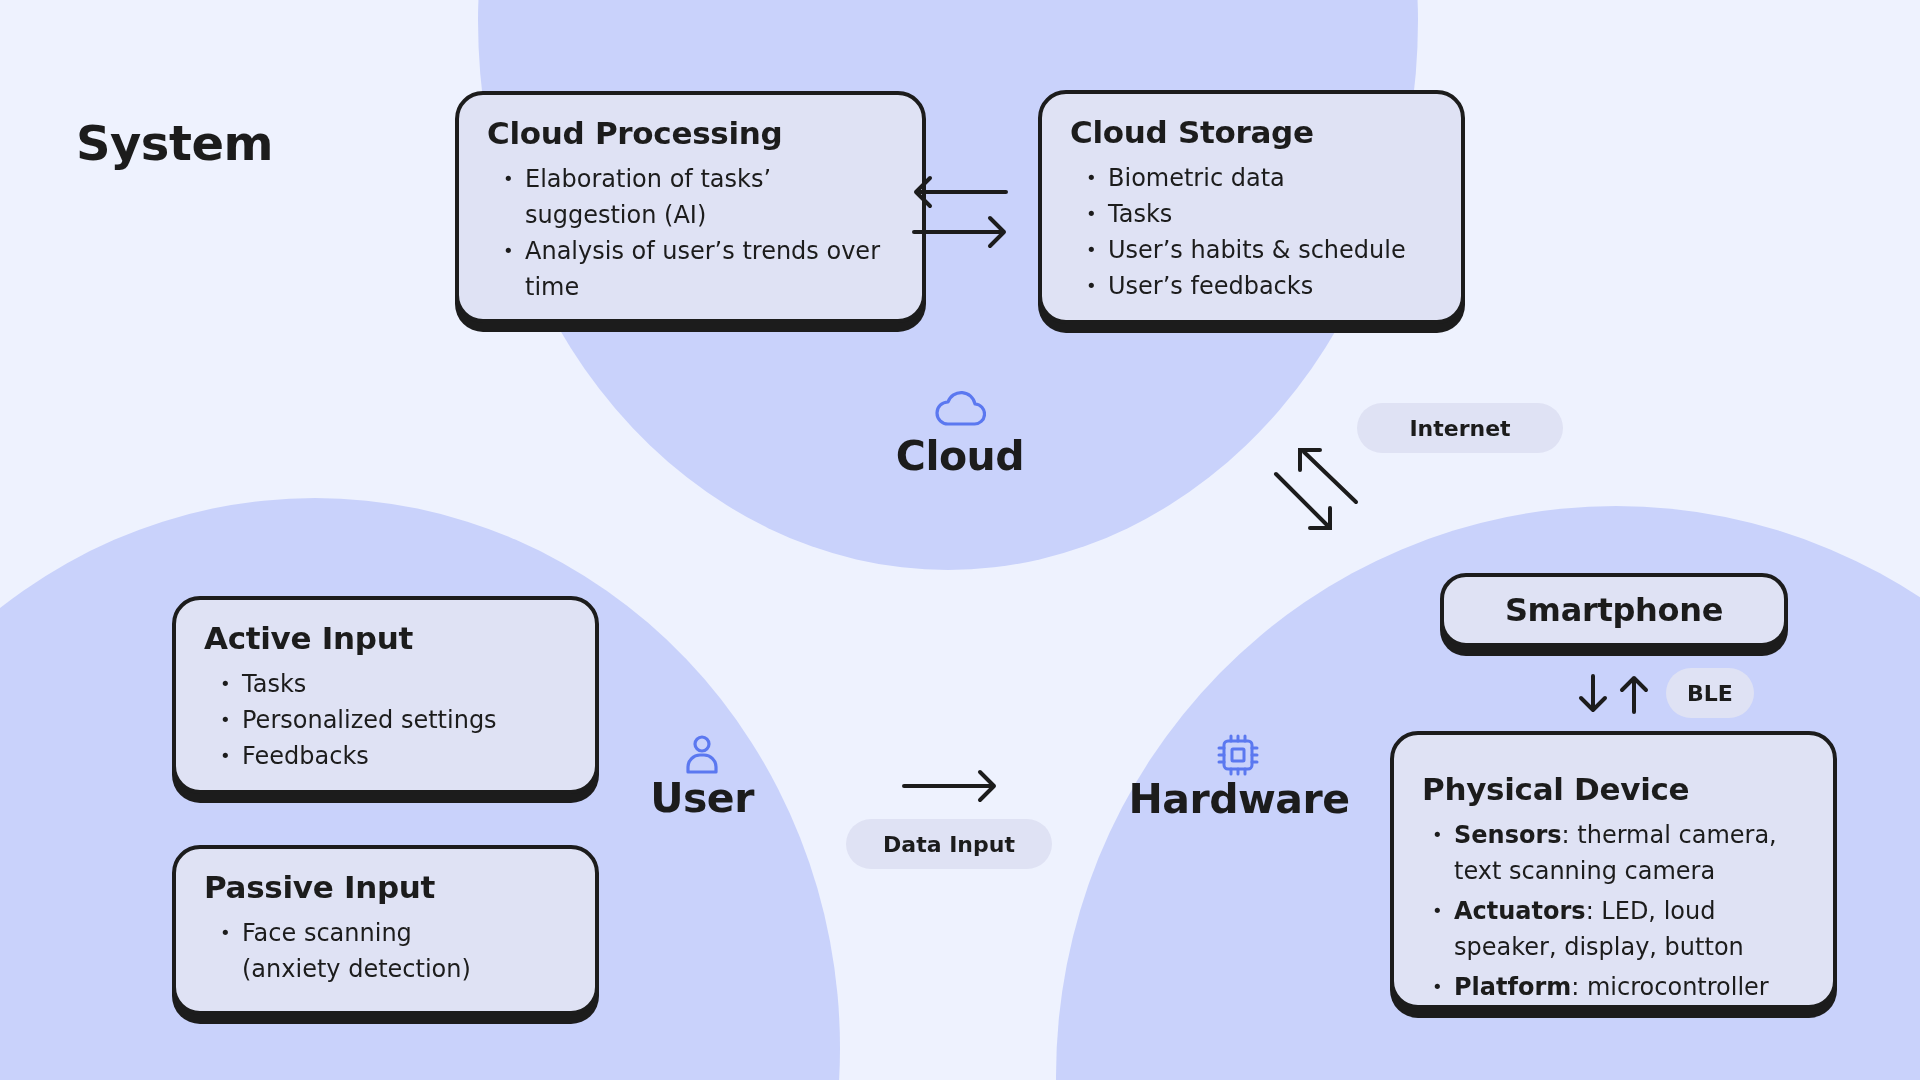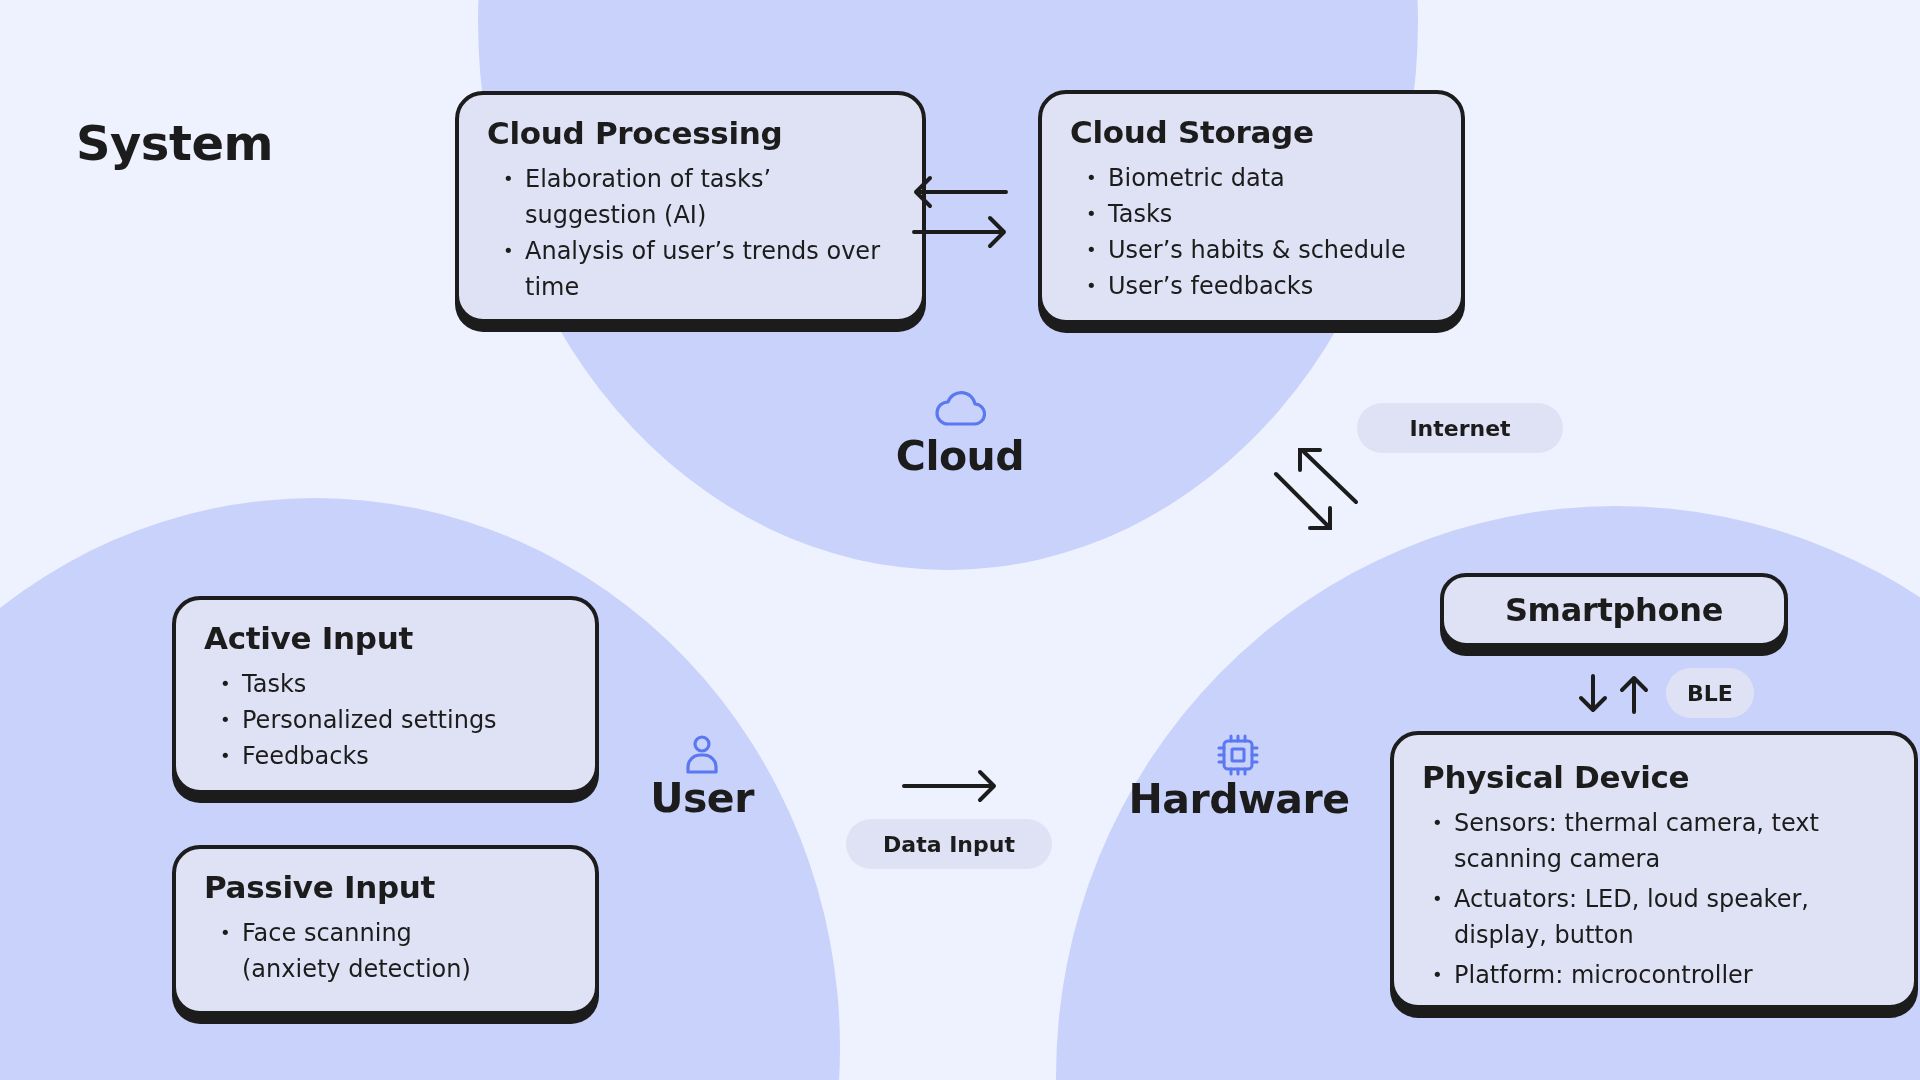--- a/index.html
+++ b/index.html
@@ -22,27 +22,27 @@
   .card {
     position: absolute; box-sizing: border-box;
     background: #dfe2f4; border: 4px solid #1c1c1c; border-radius: 28px;
     box-shadow: 0 9px 0 0 #1c1c1c;
     padding: 20px 26px 20px 28px;
   }
   .card h2 { margin: 0 0 10px 0; font-size: 31px; font-weight: bold; letter-spacing: -0.3px; }
   .card ul { margin: 0; padding: 0 0 0 22px; list-style: none; }
   .card li { position: relative; font-size: 24px; line-height: 36px; padding-left: 16px; }
   .card li::before { content: "•"; position: absolute; left: -6px; font-size: 18px; }
-  .card li b { font-weight: normal; }
+  .card li b { font-weight: bold; }
 
   #card-cloud-processing { left: 455px; top: 91px; width: 471px; height: 232px; }
   #card-cloud-storage { left: 1038px; top: 90px; width: 427px; height: 234px; }
   #card-active-input { left: 172px; top: 596px; width: 427px; height: 198px; }
   #card-passive-input { left: 172px; top: 845px; width: 427px; height: 170px; }
-  #card-physical-device { left: 1390px; top: 731px; width: 528px; height: 278px; padding-top: 24px; }
+  #card-physical-device { left: 1390px; top: 731px; width: 447px; height: 278px; padding-top: 36px; }
   #card-physical-device ul { padding-left: 16px; }
   #card-physical-device li { line-height: 36px; margin-bottom: 4px; }
 
   #card-smartphone {
     left: 1440px; top: 573px; width: 348px; height: 74px; padding: 11px;
     display: flex; align-items: center; justify-content: center; border-radius: 26px;
   }
   #card-smartphone span { font-size: 32px; font-weight: bold; letter-spacing: -0.3px; }
 
   .pill {

